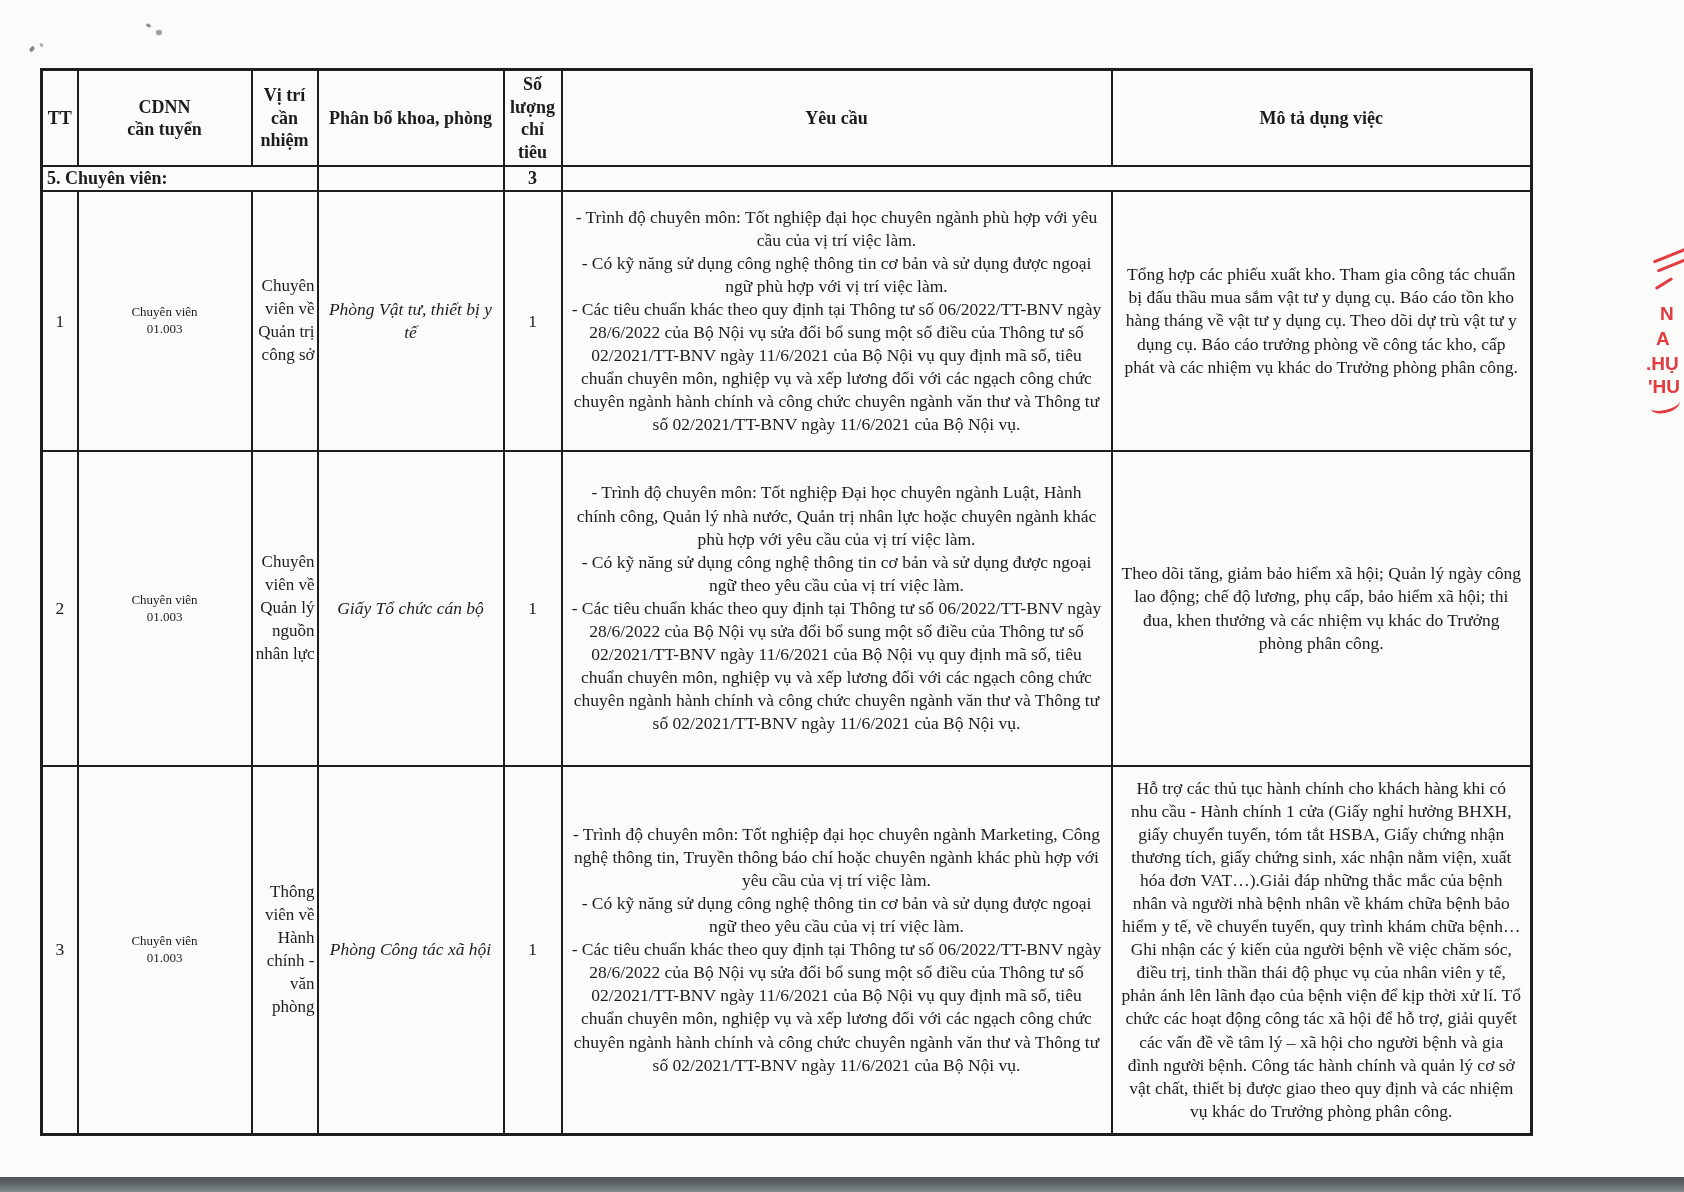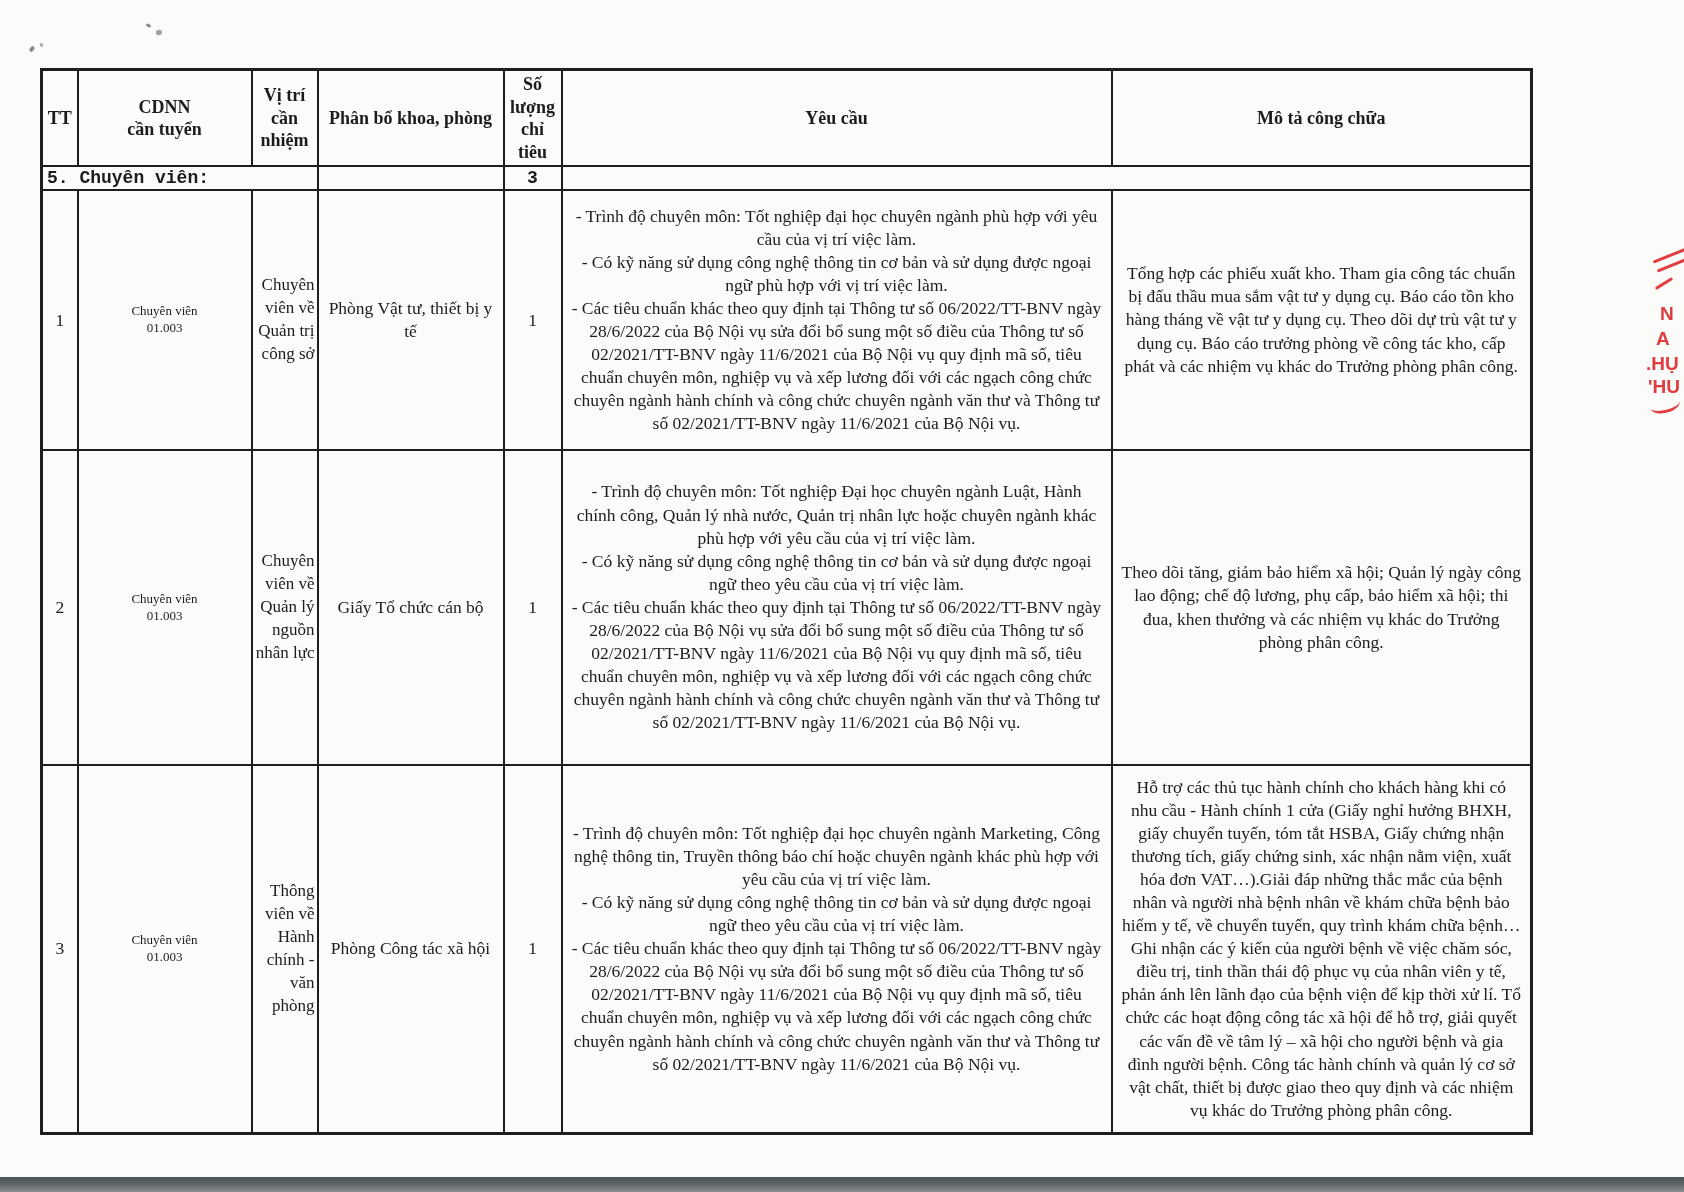--- a/index.html
+++ b/index.html
@@ -9,29 +9,29 @@
 
   
   table.doc{position:absolute;left:40px;top:68px;width:1490px;
             border-collapse:collapse;table-layout:fixed;}
   table.doc td, table.doc th{border:2px solid #1e1e1e;vertical-align:middle;
             overflow:hidden;}
   table.doc{border:3px solid #1e1e1e;}
   th{font-weight:bold;font-size:18px;text-align:center;line-height:1.25;
      white-space:pre-line;padding:2px;}
   .h-row{height:80px;}
-  .s-row{height:20px;font-family:Liberation Mono, monospace;}
+  .s-row{height:20px;}
   .r1{height:260px;}
   .r2{height:315px;}
   .r3{height:368px;}
 
   td.c-tt{ text-align:center;font-size:17.5px;}
   td.c-cdnn{text-align:center;font-size:13px;white-space:pre-line;line-height:1.3;}
   td.c-pos{text-align:right;font-size:17px;padding:0 2px;line-height:1.35;}
-  td.c-dept{text-align:center;font-size:17.5px;padding:0 8px;line-height:1.3;}
+  td.c-dept{text-align:center;font-size:17.5px;padding:0 8px;line-height:1.3;font-style:italic;}
   td.c-qty{text-align:center;font-size:17.5px;}
   td.c-req, td.c-desc{font-size:17.5px;line-height:1.32;padding:4px 9px;
        white-space:pre-line;text-align:center;vertical-align:middle;}
   td.section-label{font-weight:bold;font-size:18px;padding-left:4px;text-align:left;}
   td.section-qty{font-weight:bold;font-size:18px;text-align:center;}
 
   
   .speck{position:absolute;background:#8a8a84;border-radius:2px;}
   .speck.a{left:146px;top:24px;width:5px;height:3px;transform:rotate(28deg);}
   .speck.b{left:156px;top:30px;width:6px;height:5px;transform:rotate(-15deg);opacity:.8;}
@@ -85,21 +85,21 @@
       <th>CDNN
 cần tuyển</th>
       <th>Vị trí
 cần
 nhiệm</th>
       <th>Phân bổ khoa, phòng</th>
       <th>Số
 lượng
 chỉ tiêu</th>
       <th>Yêu cầu</th>
-      <th>Mô tả công chữa</th>
+      <th>Mô tả dụng việc</th>
     </tr>
 
     <tr class="s-row">
       <td class="section-label" colspan="3">5. Chuyên viên:</td>
       <td></td>
       <td class="section-qty">3</td>
       <td colspan="2"></td>
     </tr>
 
     <tr class="r1">

